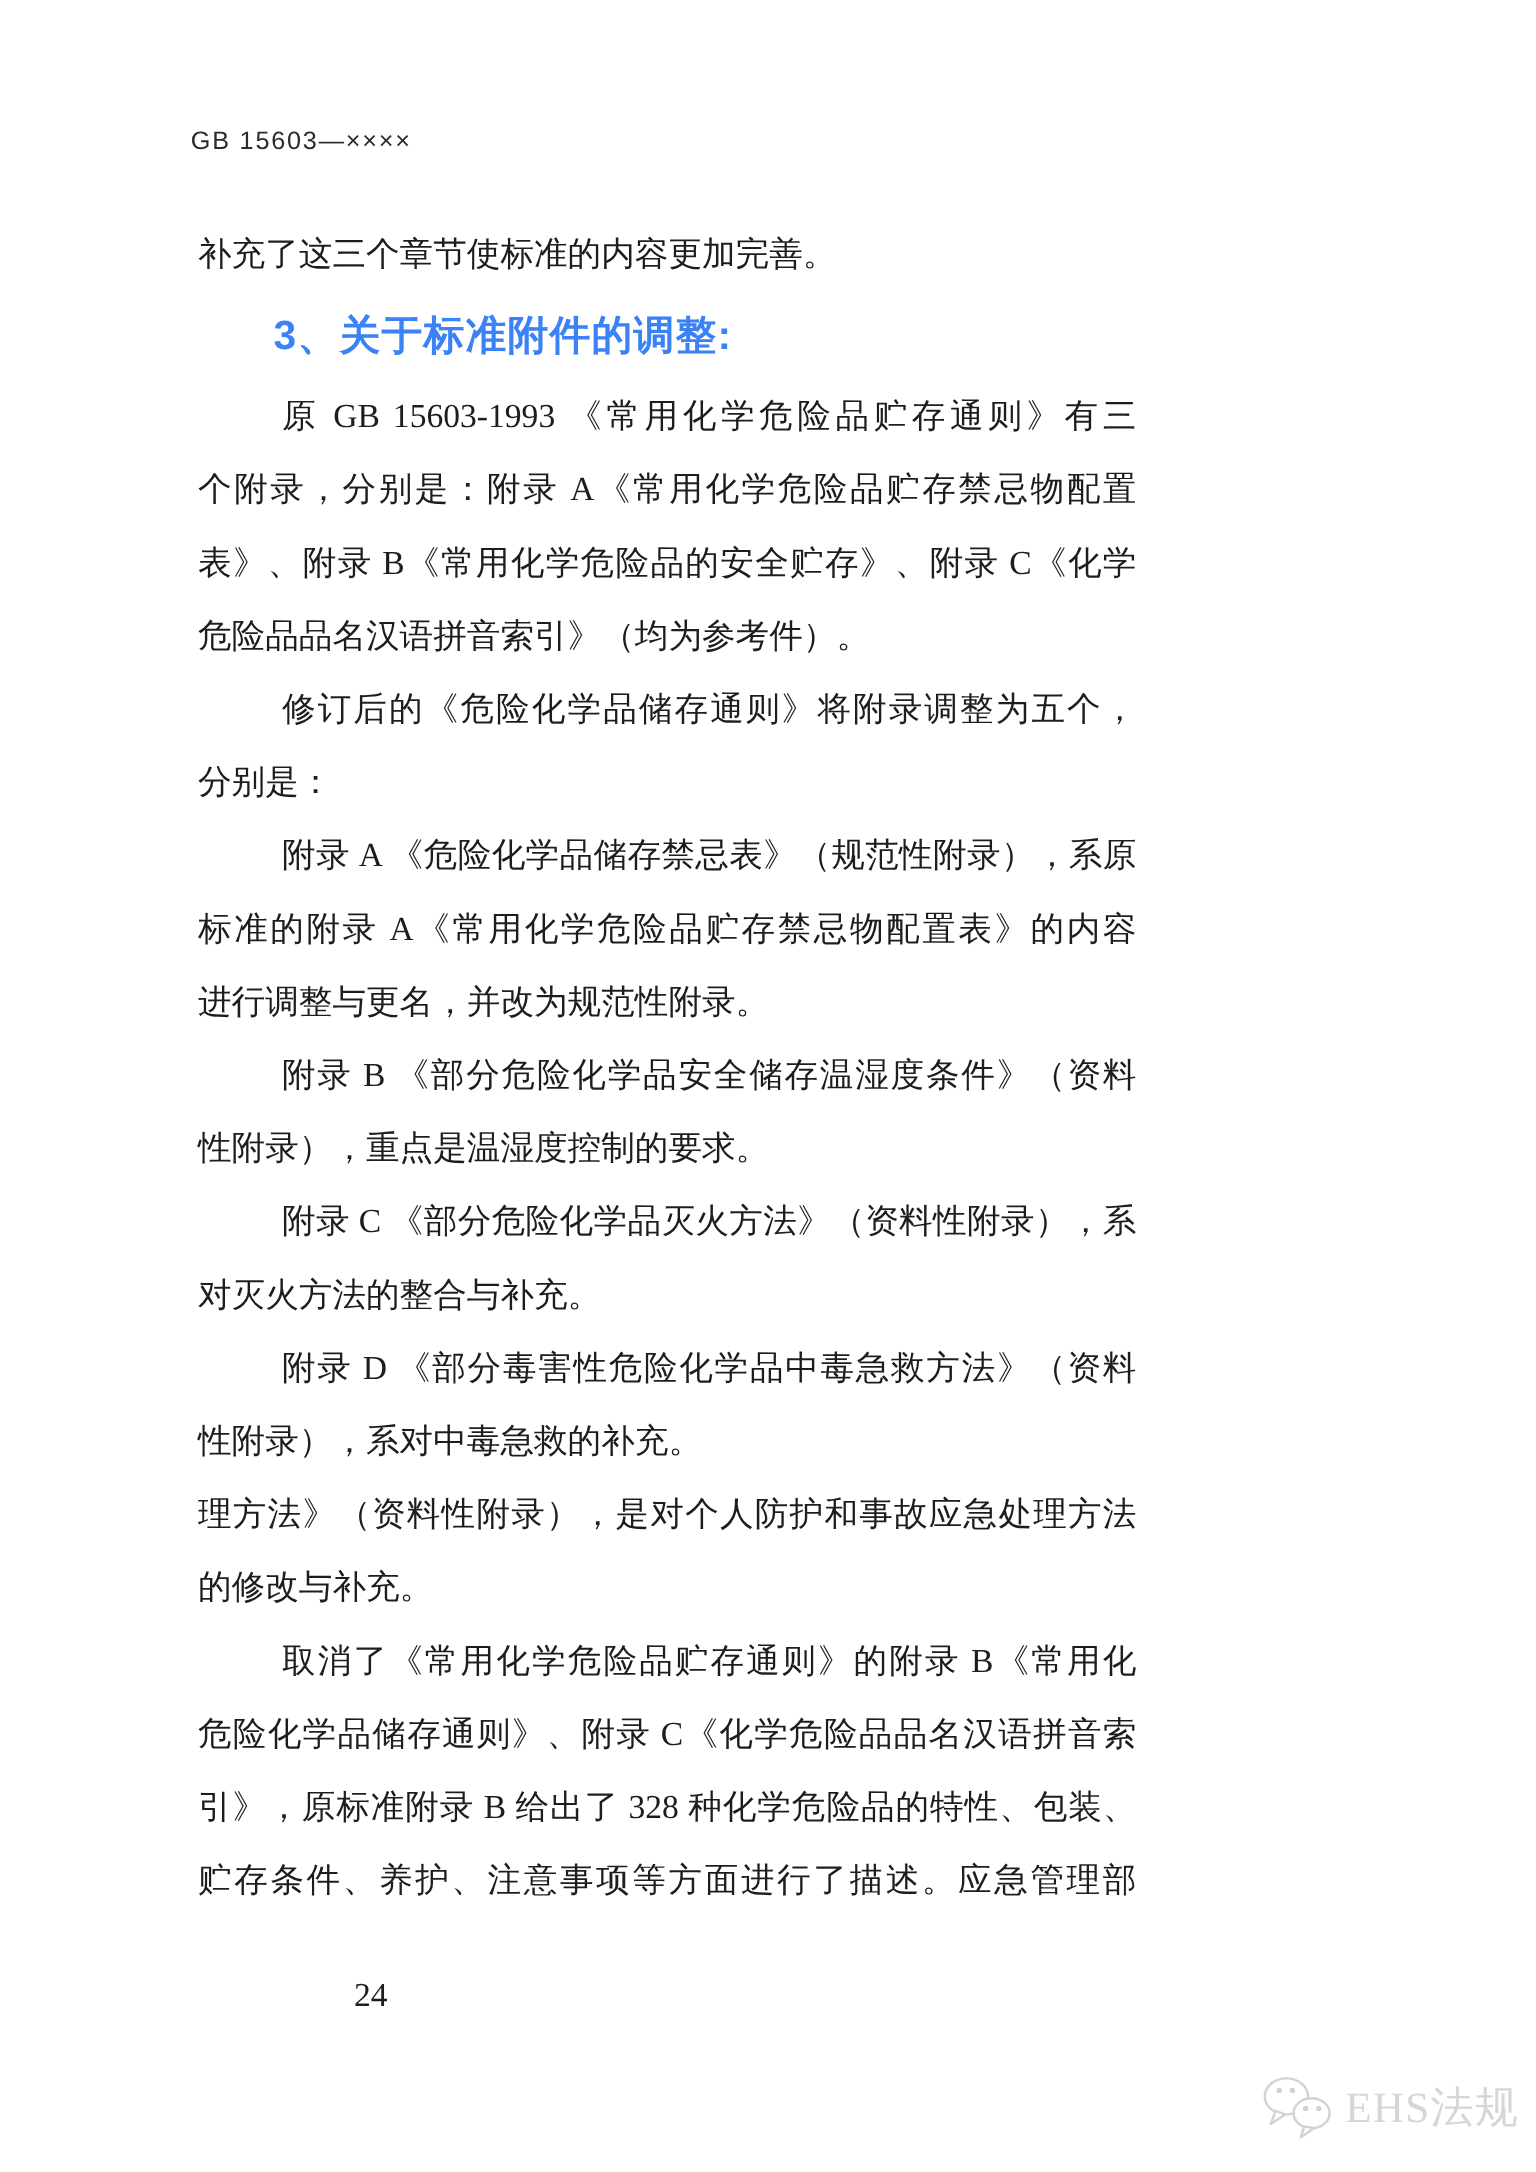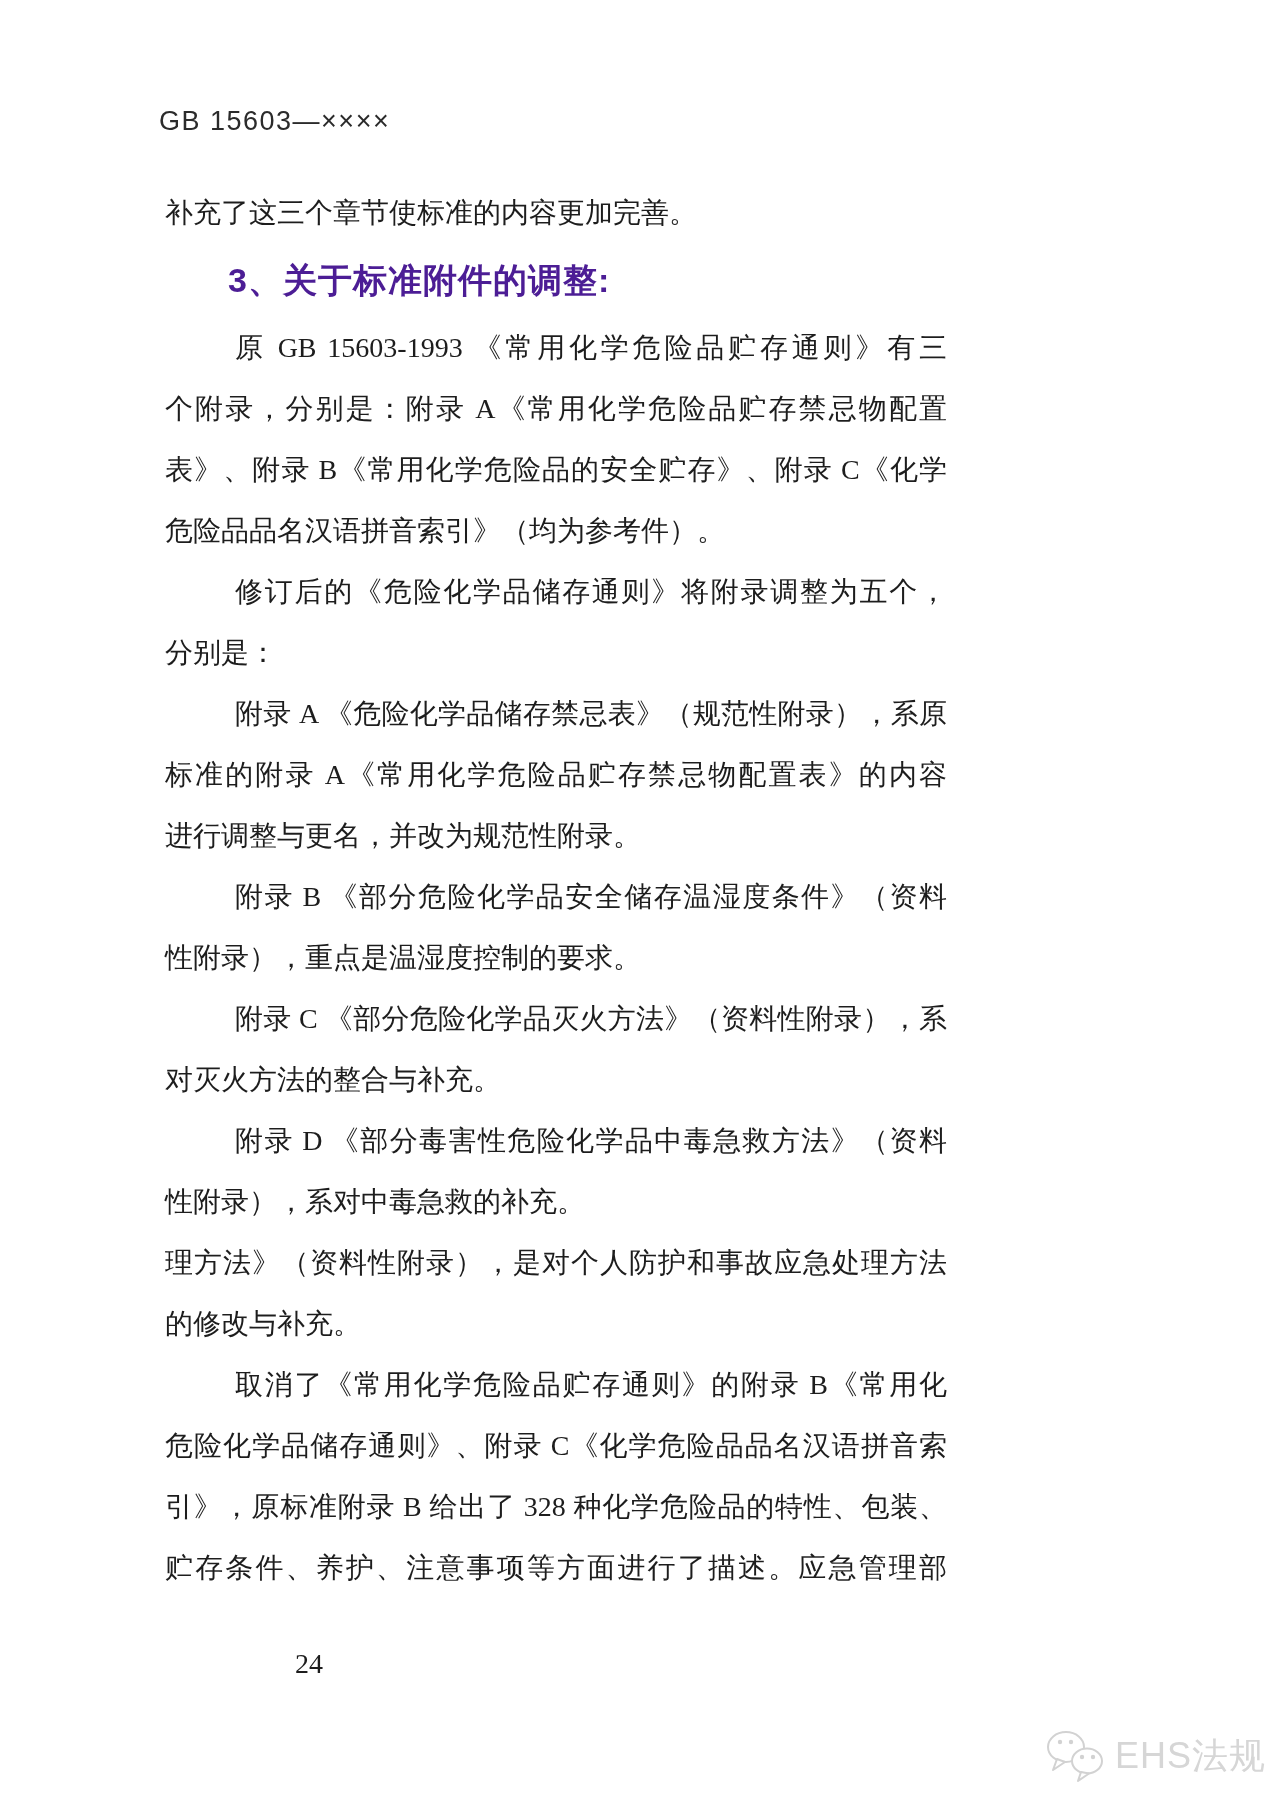--- a/index.html
+++ b/index.html
@@ -4,47 +4,47 @@
 <style>
   html,body { margin:0; padding:0; background:#ffffff; }
   .page {
     position:relative; width:1280px; height:1810px;
     background:#ffffff; overflow:hidden;
     font-family:"Liberation Serif", serif; color:#1d1d1d;
   }
   .doc-header {
     position:absolute; left:159px; top:106px;
     font-family:"Liberation Sans", sans-serif;
-    font-size:27px; letter-spacing:1.5px; color:#2b2b2b;
+    font-size:21px; letter-spacing:1.5px; color:#2b2b2b;
   }
   .body-text {
     position:absolute; left:165px; top:182px; width:782px;
     font-size:28px;
   }
   .ln { height:61px; line-height:61px; text-align:left; }
   .ln.just { text-align:justify; text-align-last:justify; }
   .ln.ind { text-indent:70px; }
   .ln.heading {
     font-family:"Liberation Sans", sans-serif;
-    font-weight:bold; font-size:34px; color:#4c1d95;
+    font-weight:bold; font-size:34px; color:#3b82f6;
     padding-left:63px; text-indent:0;
     height:74px; line-height:74px;
     text-align:left; text-align-last:left;
     letter-spacing:1px;
   }
   .page-number {
     position:absolute; left:276px; top:1648px;
     font-size:28px; color:#1d1d1d;margin-left:19px;
   }
   .watermark {
     position:absolute; right:14px; bottom:26px;
     display:flex; align-items:center; gap:8px;
   }
   .wm-text {
-    font-family:Liberation Sans, sans-serif;
+    font-family:Liberation Serif, serif;
     font-size:36px; color:#d6d6d6;
     text-shadow: 1px 1px 0 #ffffff;
     letter-spacing:1px;
   }
   .wm-icon { display:block; }
 </style>
 </head>
 <body>
 
 <div class="page">

